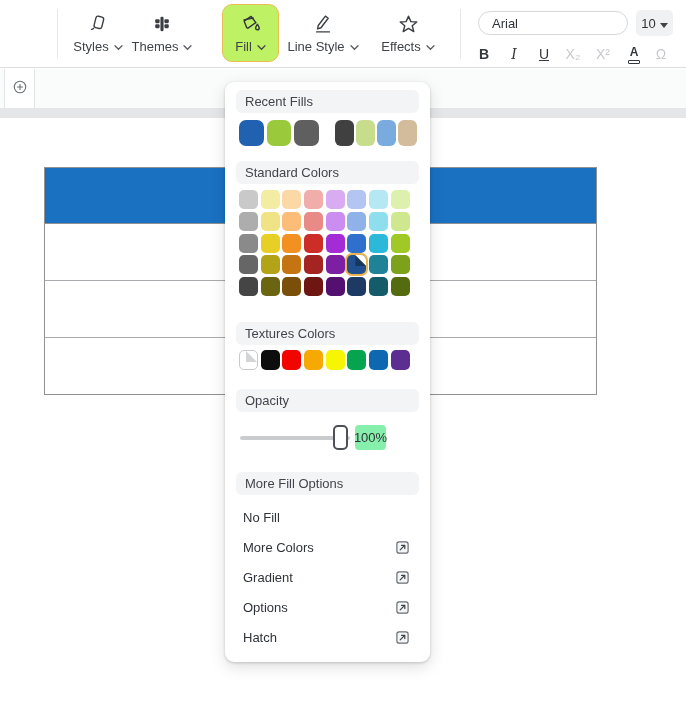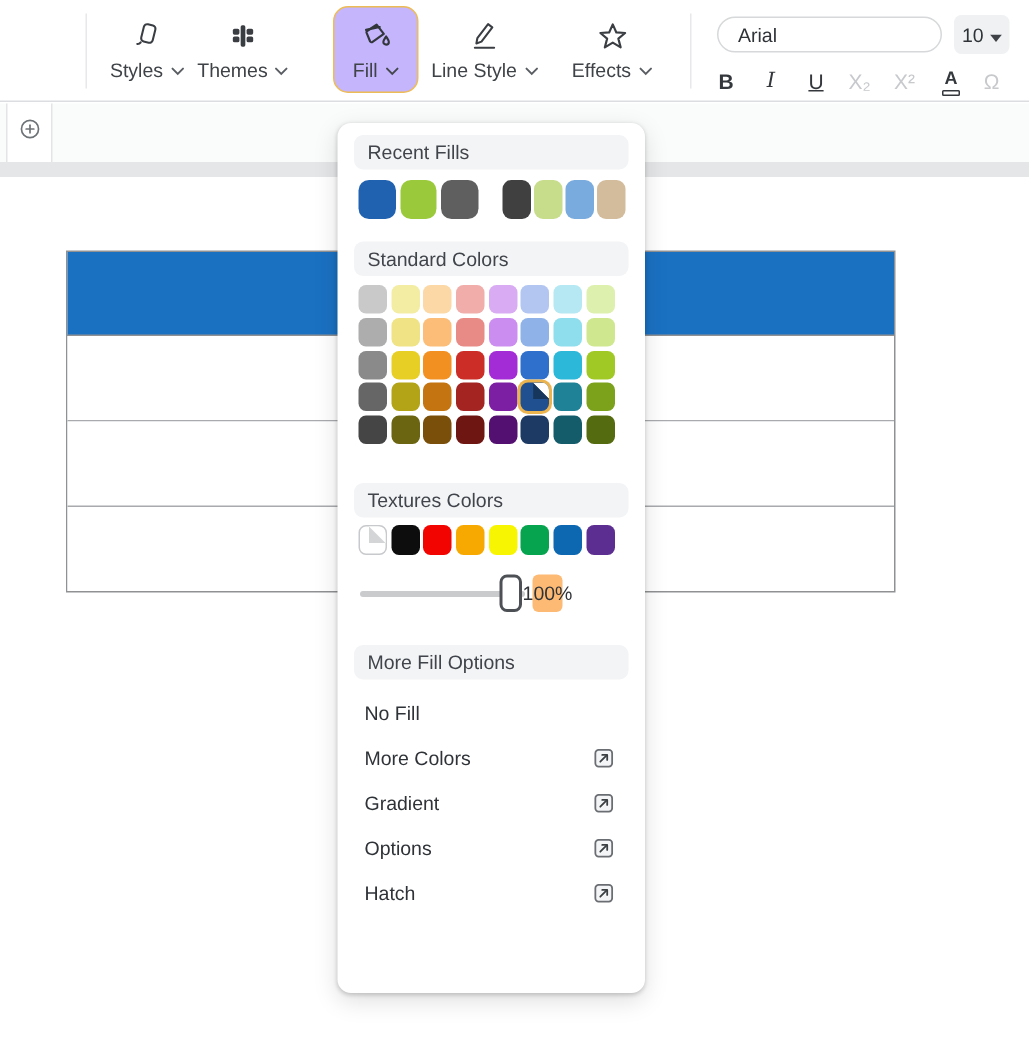--- a/index.html
+++ b/index.html
@@ -7,21 +7,21 @@
   body {
     width:686px; height:703px; position:relative; overflow:hidden;
     background:#ffffff; font-family:"Liberation Sans", sans-serif; color:#3f4347;
   }
   
   .toolbar { position:absolute; top:0; left:0; width:686px; height:68px; background:#fff; border-bottom:1px solid #dcdde0; z-index:5; }
   .tb-btn { position:absolute; top:4px; height:58px; display:flex; flex-direction:column; align-items:center; justify-content:center; gap:3px; font-size:13px; color:#3f4347; border-radius:10px; cursor:default; }
   .tb-btn .ic { width:24px; height:24px; display:flex; align-items:center; justify-content:center; }
   .tb-lab { display:flex; align-items:center; gap:5px; white-space:nowrap; }
   .tb-btn.disabled { color:#c9cbce; }
-  .fill-active { background:#c4b5fd; border:1px solid #eebc55; }
+  .fill-active { background:#bef264; border:1px solid #eebc55; }
   .sep { position:absolute; top:9px; width:1px; height:50px; background:#e7e8ea; }
   .font-input { position:absolute; left:478px; top:11px; width:150px; height:24px; border:1px solid #d6d8da; border-radius:13px; display:flex; align-items:center; padding-left:13px; font-size:13px; color:#2f3337; background:#fff; }
   .size-box { position:absolute; left:636px; top:10px; width:37px; height:26px; background:#eff1f2; border-radius:5px; display:flex; align-items:center; justify-content:center; gap:4px; font-size:13px; color:#2f3337; }
   .fmt-btn { position:absolute; top:44px; width:22px; height:20px; display:flex; align-items:center; justify-content:center; font-size:14px; color:#34383c; }
   .fmt-btn.dim { color:#c7c9cc; }
   .fmt-b { font-weight:700; }
   .fmt-i { font-family:"DejaVu Serif", serif; font-style:italic; }
   .fmt-u { text-decoration:underline; }
   .fontcolor { flex-direction:column; gap:1px; font-weight:700; font-size:12px; }
   .fontcolor .bar { width:12px; height:4px; border:1px solid #34383c; border-radius:1px; }
@@ -53,21 +53,21 @@
   .fold::before { content:''; position:absolute; top:0; right:0; width:11px; height:11px; background:#ffffff;
     clip-path:polygon(-3% -3%, 103% -3%, 103% 103%); border-top-right-radius:5px; }
   .fold-dark::after { content:''; position:absolute; top:0; right:0; width:11px; height:11px; background:#16365c;
     clip-path:polygon(0 0, 100% 100%, 0 100%); }
   .fold-light::after { content:''; position:absolute; top:0; right:0; width:11px; height:11px; background:#d3d5d7;
     clip-path:polygon(0 0, 100% 100%, 0 100%); }
   .mt-opa { margin-top:19px; }
   .slider-row { position:relative; height:26px; margin-top:13px; }
   .slider-track { position:absolute; left:4px; top:11px; width:110px; height:4px; background:#c9cbcd; border-radius:2px; }
   .slider-thumb { position:absolute; left:97px; top:0; width:15px; height:25px; background:#fff; border:2px solid #4d5156; border-radius:5px; }
-  .opacity-value { position:absolute; left:119px; top:0; width:20px; height:25px; background:#fdba74; border-radius:4px; display:flex; align-items:center; justify-content:center; font-size:13px; color:#2f3337; }
+  .opacity-value { position:absolute; left:119px; top:0; width:31px; height:25px; background:#86efac; border-radius:4px; display:flex; align-items:center; justify-content:center; font-size:13px; color:#2f3337; }
   .mt-more { margin-top:21px;align-items:center; }
   .menu { margin-top:8px; }
   .menu-item { height:30px; display:flex; align-items:center; justify-content:space-between; padding:0 10px 0 7px; font-size:13px; color:#2f3338; border-radius:6px; cursor:pointer; }
   .ext-icon { width:13px; height:13px; display:flex; }
 </style>
 </head>
 <body>
 
 <div class="toolbar">
 
@@ -280,20 +280,23 @@
       <span class="chip chip-white fold fold-light" title="#ffffff"></span>
       <span class="chip" title="#0d0d0d" style="background: rgb(13, 13, 13);"></span>
       <span class="chip" title="#f20500" style="background: rgb(242, 5, 0);"></span>
       <span class="chip" title="#f7a902" style="background: rgb(247, 169, 2);"></span>
       <span class="chip" title="#f8f502" style="background: rgb(248, 245, 2);"></span>
       <span class="chip" title="#07a44f" style="background: rgb(7, 164, 79);"></span>
       <span class="chip" title="#0d68b1" style="background: rgb(13, 104, 177);"></span>
       <span class="chip" title="#5c2e91" style="background: rgb(92, 46, 145);"></span>
     </div>
 
+  <div class="sec-header mt-opa">
+    <span>Opacity</span>
+  </div>
   <div class="slider-row">
     <div class="slider-track"></div>
     <div class="slider-thumb"></div>
     <div class="opacity-value">
       <span>100%</span>
     </div>
   </div>
 
   <div class="sec-header mt-more">
     <span>More Fill Options</span>

